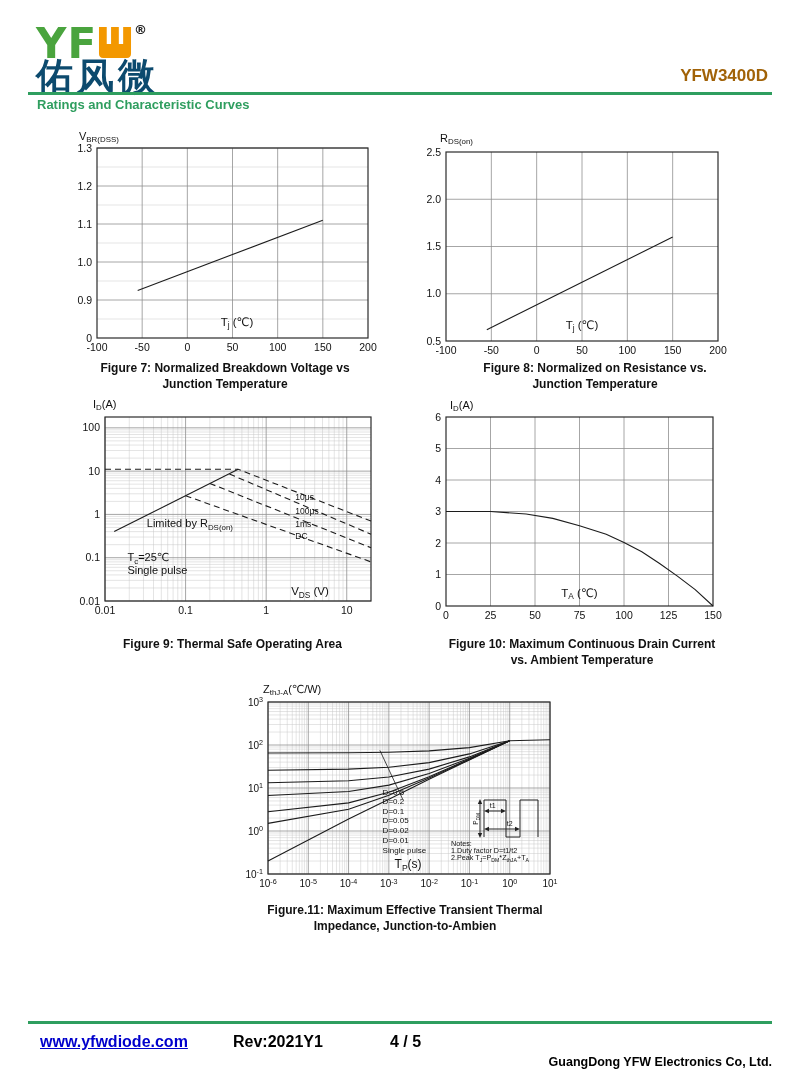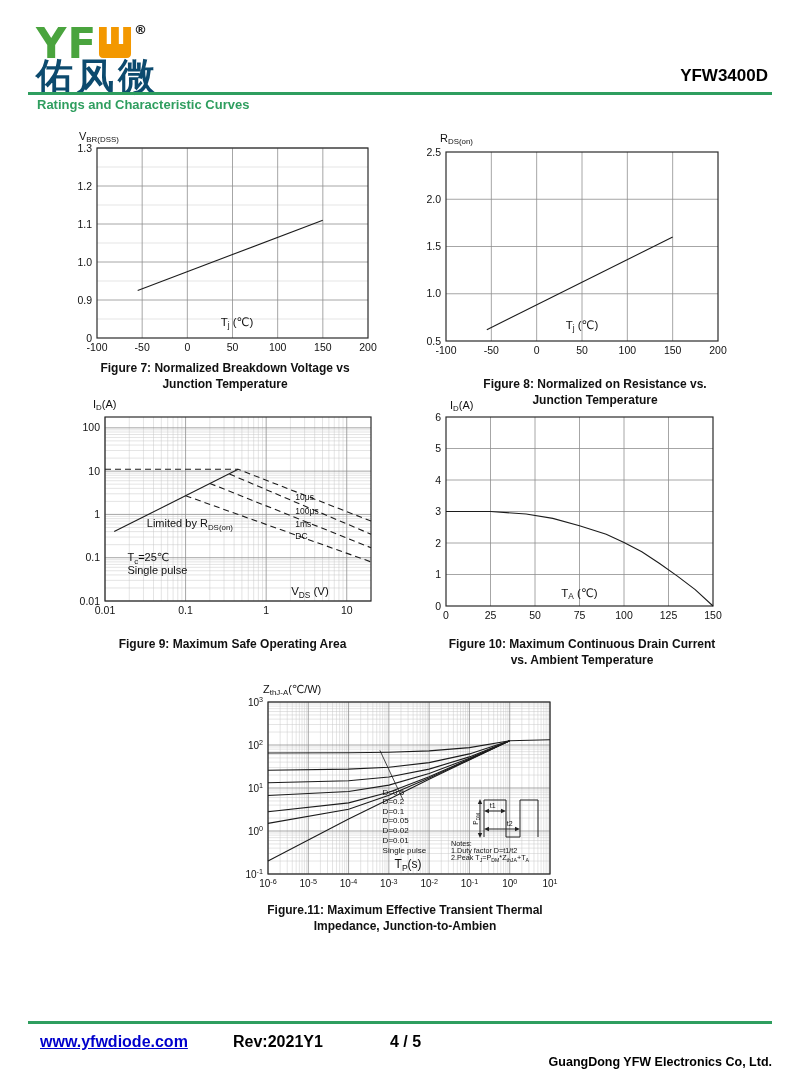--- a/index.html
+++ b/index.html
@@ -4,21 +4,21 @@
 <style>
   html,body{margin:0;padding:0;background:#e8e8e8;}
   .page{position:relative;width:800px;height:1079px;background:#ffffff;margin:0 auto;
         font-family:"Liberation Sans","DejaVu Sans",sans-serif;color:#111;overflow:hidden;}
   
   .logo-en{position:absolute;left:36px;top:8px;font-weight:bold;font-size:42px;line-height:44px;letter-spacing:1px;font-family:"DejaVu Sans",sans-serif;}
   .logo-yf{color:var(--logo_green);}
   .logo-wglyph{display:inline-block;vertical-align:baseline;margin-left:1px;}
   .logo-reg{font-size:13px;color:#222;vertical-align:24px;font-weight:bold;margin-left:2px;}
   .logo-cn{position:absolute;left:36px;top:52px;font-size:37px;font-weight:bold;letter-spacing:4px;color:#0c4a6e;font-family:"DejaVu Sans",sans-serif;}
-  .part-number{position:absolute;right:32px;top:66px;font-size:17px;font-weight:bold;color:#000000;}
+  .part-number{position:absolute;right:32px;top:66px;font-size:17px;font-weight:bold;color:#a16207;}
   .rule{position:absolute;left:28px;right:28px;height:3px;background:var(--brand_green);}
   .rule-top{top:92px;}
   .rule-bottom{top:1021px;}
   .section-title{position:absolute;left:37px;top:97px;font-size:13px;font-weight:bold;color:var(--brand_green);}
   
   .fig{position:absolute;}
   .fig svg{display:block;width:100%;height:100%;}
   .caption{position:absolute;text-align:center;font-weight:bold;font-size:12px;line-height:16px;color:#111;}
   
   .footer-item{position:absolute;top:1033px;font-size:16px;font-weight:bold;color:#000;}
@@ -106,21 +106,21 @@
           <text x="21" y="27.5" text-anchor="end" font-size="10.5" fill="#111">2.5</text>
           <text x="21" y="74.75" text-anchor="end" font-size="10.5" fill="#111">2.0</text>
           <text x="21" y="122" text-anchor="end" font-size="10.5" fill="#111">1.5</text>
           <text x="21" y="169.25" text-anchor="end" font-size="10.5" fill="#111">1.0</text>
           <text x="21" y="216.5" text-anchor="end" font-size="10.5" fill="#111">0.5</text>
           <text x="162" y="200.715" text-anchor="middle" font-size="11.5" fill="#111"><tspan>T</tspan><tspan dy="2.2" font-size="8.3">j</tspan><tspan dy="-2.2"> (℃)</tspan></text>
           <text x="20" y="14" font-size="11" fill="#111"><tspan>R</tspan><tspan dy="2.2" font-size="7.9">DS(on)</tspan></text>
         </g>
       </svg>
   </div>
-  <div class="caption" style="left:430px;top:360px;width:330px;margin-top:16px;">
+  <div class="caption" style="left:430px;top:360px;width:330px;">
     <div>Figure 8: Normalized on Resistance vs.</div>
     <div>Junction Temperature</div>
   </div>
 
   <div class="fig" style="left:60px;top:398px;width:345px;height:247px;">
     <svg viewBox="0 0 345 247">
         <g>
           <line x1="69.25727089781037" x2="69.25727089781037" y1="19" y2="203" stroke="#c9c9c9" stroke-width="0.5"></line>
           <line x1="83.44686474286405" x2="83.44686474286405" y1="19" y2="203" stroke="#c9c9c9" stroke-width="0.5"></line>
           <line x1="93.51454179562076" x2="93.51454179562076" y1="19" y2="203" stroke="#c9c9c9" stroke-width="0.5"></line>
@@ -207,21 +207,21 @@
           <text x="235.31017749183385" y="102.47149928738067" text-anchor="start" font-size="8.5" fill="#111">10μs</text>
           <text x="235.31017749183385" y="116.42032086238615" text-anchor="start" font-size="8.5" fill="#111">100μs</text>
           <text x="235.31017749183385" y="129.45186108007854" text-anchor="start" font-size="8.5" fill="#111">1ms</text>
           <text x="235.31017749183385" y="141.03649228495385" text-anchor="start" font-size="8.5" fill="#111">DC</text>
           <text x="250.00331735430203" y="197.35787207145316" text-anchor="middle" font-size="11.5" fill="#111"><tspan>V</tspan><tspan dy="2.2" font-size="8.3">DS</tspan><tspan dy="-2.2"> (V)</tspan></text>
           <text x="33" y="10" font-size="11" fill="#111"><tspan>I</tspan><tspan dy="2.2" font-size="7.9">D</tspan><tspan dy="-2.2">(A)</tspan></text>
         </g>
       </svg>
   </div>
   <div class="caption" style="left:60px;top:636px;width:345px;">
-    <div>Figure 9: Maximum Safe Operating Area</div>
+    <div>Figure 9: Thermal Safe Operating Area</div>
   </div>
 
   <div class="fig" style="left:420px;top:395px;width:350px;height:252px;">
     <svg viewBox="0 0 350 252">
         <g>
           <line x1="70.5" x2="70.5" y1="22" y2="211" stroke="#8f8f8f" stroke-width="0.8"></line>
           <line x1="115" x2="115" y1="22" y2="211" stroke="#8f8f8f" stroke-width="0.8"></line>
           <line x1="159.5" x2="159.5" y1="22" y2="211" stroke="#8f8f8f" stroke-width="0.8"></line>
           <line x1="204" x2="204" y1="22" y2="211" stroke="#8f8f8f" stroke-width="0.8"></line>
           <line x1="248.5" x2="248.5" y1="22" y2="211" stroke="#8f8f8f" stroke-width="0.8"></line>

